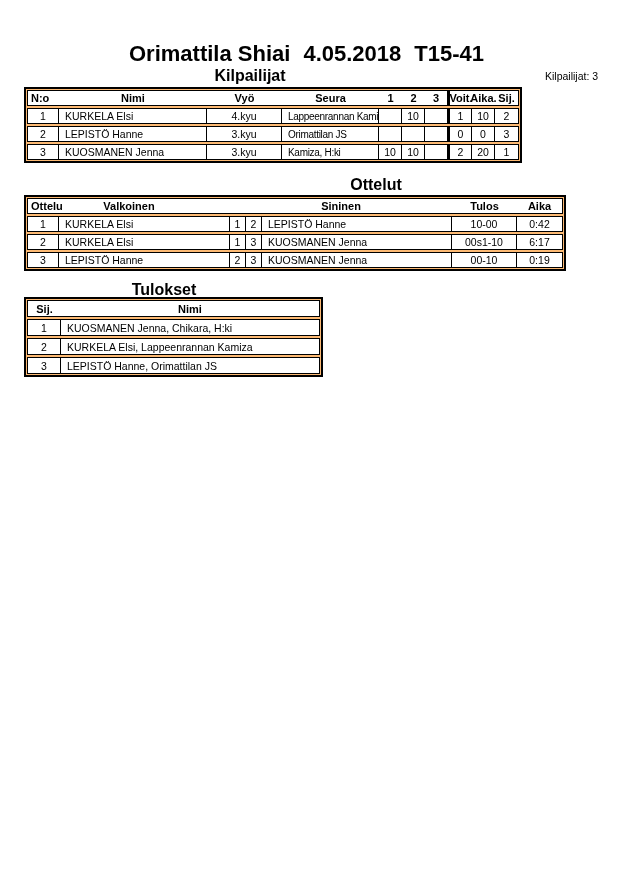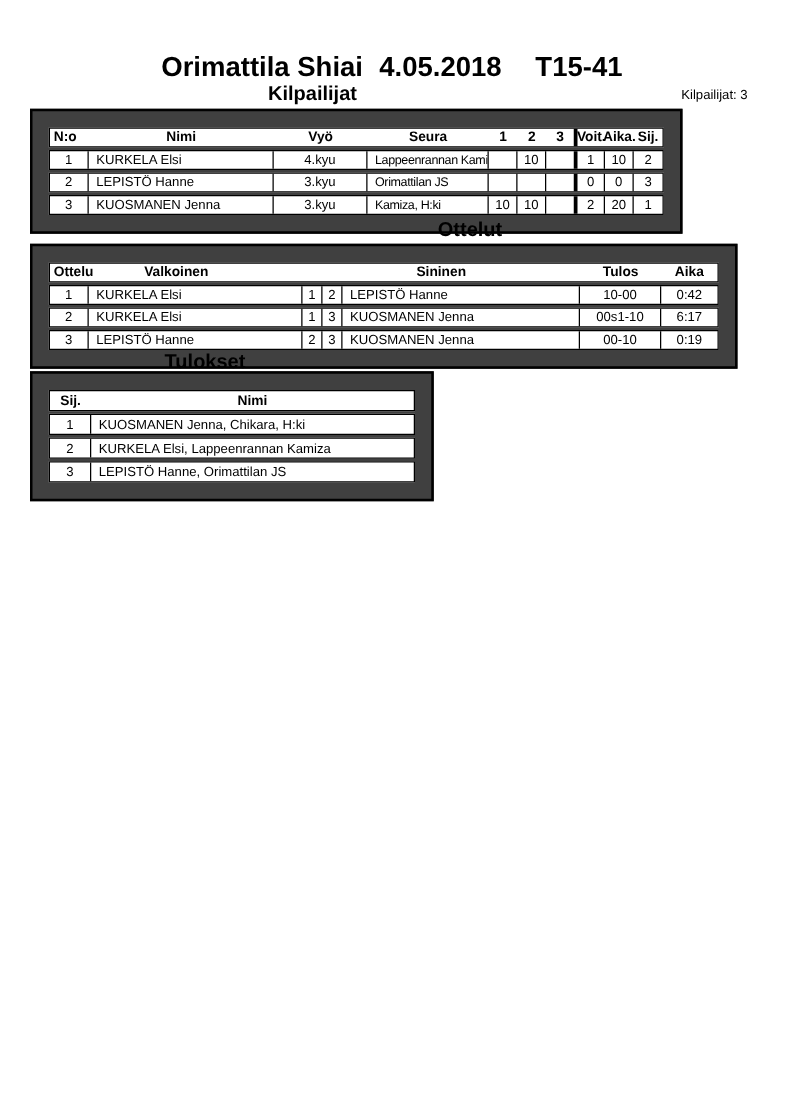--- a/index.html
+++ b/index.html
@@ -8,33 +8,33 @@
     position:relative; width:630px; height:891px; background:#ffffff;
     font-family:"Liberation Sans","DejaVu Sans",sans-serif; color:#000;
     overflow:hidden;
   }
   
   .main-title {
     position:absolute; left:129px; top:42px;
     font-size:22px; font-weight:bold; white-space:nowrap; line-height:24px;
   }
   .main-title .t-date { margin-left:13px; }
-  .main-title .t-cat  { margin-left:27px; }
+  .main-title .t-cat  { margin-left:13px; }
   .sub-title {
     position:absolute; transform:translateX(-50%);
     font-size:16px; font-weight:bold; white-space:nowrap;
   }
   .sub-kilpailijat { left:250px; top:67px; }
   .sub-ottelut    { left:376px; top:176px; }
   .sub-tulokset   { left:164px; top:281px; }
   .count-label {
     position:absolute; left:545px; top:70px; font-size:10.5px; white-space:nowrap;
   }
   
-  .t { position:absolute; background:#404040; border:2px solid #000; padding:13px; }
+  .t { position:absolute; background:#fdba74; border:2px solid #000; padding:1px; }
   .tr { display:flex; border:1px solid #000; height:16px; margin-bottom:2px; background:#fff; }
   .tr:last-child { margin-bottom:0; }
   .t3 .tr { height:17px; }
   .td {
     display:flex; align-items:center; justify-content:center;
     border-right:1px solid #000; font-size:10.5px;
     white-space:nowrap; overflow:hidden;
   }
   .td.last { border-right:none; }
   .td.left { justify-content:flex-start; padding-left:6px; }

